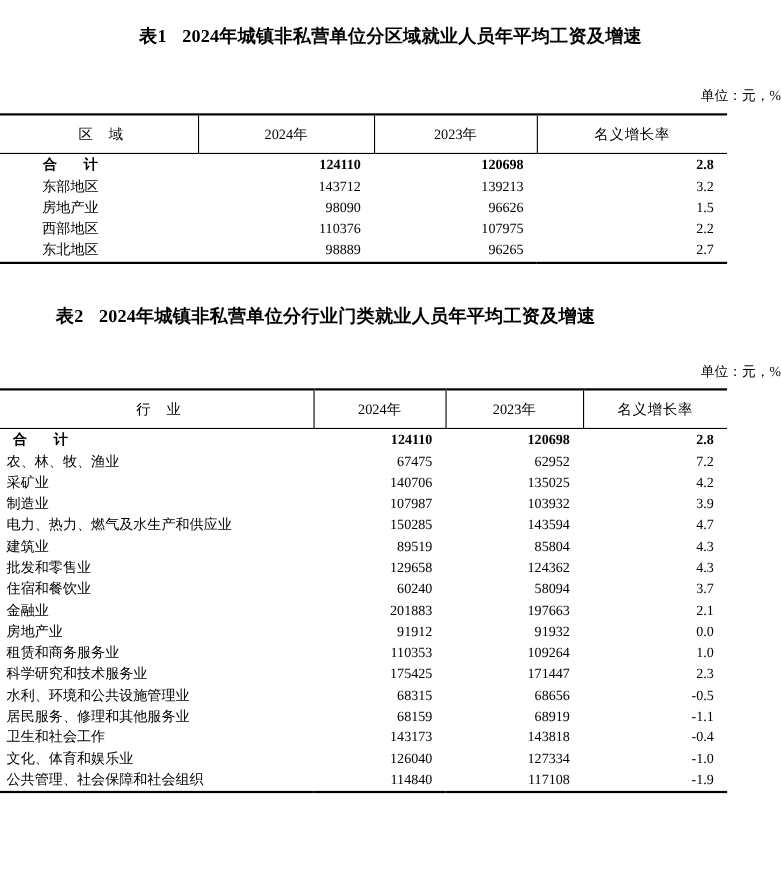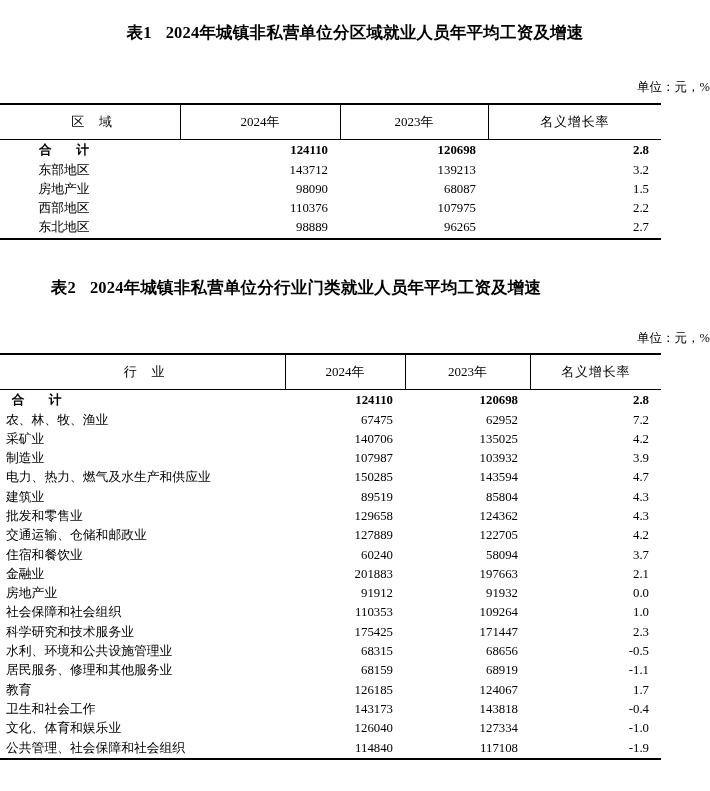--- a/index.html
+++ b/index.html
@@ -205,21 +205,21 @@
             </td>
           </tr>
           <tr>
             <td>
               <span class="cell label">房地产业</span>
             </td>
             <td class="vsep">
               <span class="cell num">98090</span>
             </td>
             <td class="vsep">
-              <span class="cell num">68087</span>
+              <span class="cell num">96626</span>
             </td>
             <td class="vsep">
               <span class="cell num">1.5</span>
             </td>
           </tr>
           <tr>
             <td>
               <span class="cell label">西部地区</span>
             </td>
             <td class="vsep">
@@ -374,34 +374,20 @@
             </td>
             <td class="vsep">
               <span class="cell num">124362</span>
             </td>
             <td class="vsep">
               <span class="cell num">4.3</span>
             </td>
           </tr>
           <tr>
             <td>
-              <span class="cell label">交通运输、仓储和邮政业</span>
-            </td>
-            <td class="vsep">
-              <span class="cell num">127889</span>
-            </td>
-            <td class="vsep">
-              <span class="cell num">122705</span>
-            </td>
-            <td class="vsep">
-              <span class="cell num">4.2</span>
-            </td>
-          </tr>
-          <tr>
-            <td>
               <span class="cell label">住宿和餐饮业</span>
             </td>
             <td class="vsep">
               <span class="cell num">60240</span>
             </td>
             <td class="vsep">
               <span class="cell num">58094</span>
             </td>
             <td class="vsep">
               <span class="cell num">3.7</span>
@@ -430,21 +416,21 @@
             </td>
             <td class="vsep">
               <span class="cell num">91932</span>
             </td>
             <td class="vsep">
               <span class="cell num">0.0</span>
             </td>
           </tr>
           <tr>
             <td>
-              <span class="cell label">社会保障和社会组织</span>
+              <span class="cell label">租赁和商务服务业</span>
             </td>
             <td class="vsep">
               <span class="cell num">110353</span>
             </td>
             <td class="vsep">
               <span class="cell num">109264</span>
             </td>
             <td class="vsep">
               <span class="cell num">1.0</span>
             </td>
@@ -482,34 +468,20 @@
               <span class="cell label">居民服务、修理和其他服务业</span>
             </td>
             <td class="vsep">
               <span class="cell num">68159</span>
             </td>
             <td class="vsep">
               <span class="cell num">68919</span>
             </td>
             <td class="vsep">
               <span class="cell num">-1.1</span>
-            </td>
-          </tr>
-          <tr>
-            <td>
-              <span class="cell label">教育</span>
-            </td>
-            <td class="vsep">
-              <span class="cell num">126185</span>
-            </td>
-            <td class="vsep">
-              <span class="cell num">124067</span>
-            </td>
-            <td class="vsep">
-              <span class="cell num">1.7</span>
             </td>
           </tr>
           <tr>
             <td>
               <span class="cell label">卫生和社会工作</span>
             </td>
             <td class="vsep">
               <span class="cell num">143173</span>
             </td>
             <td class="vsep">

